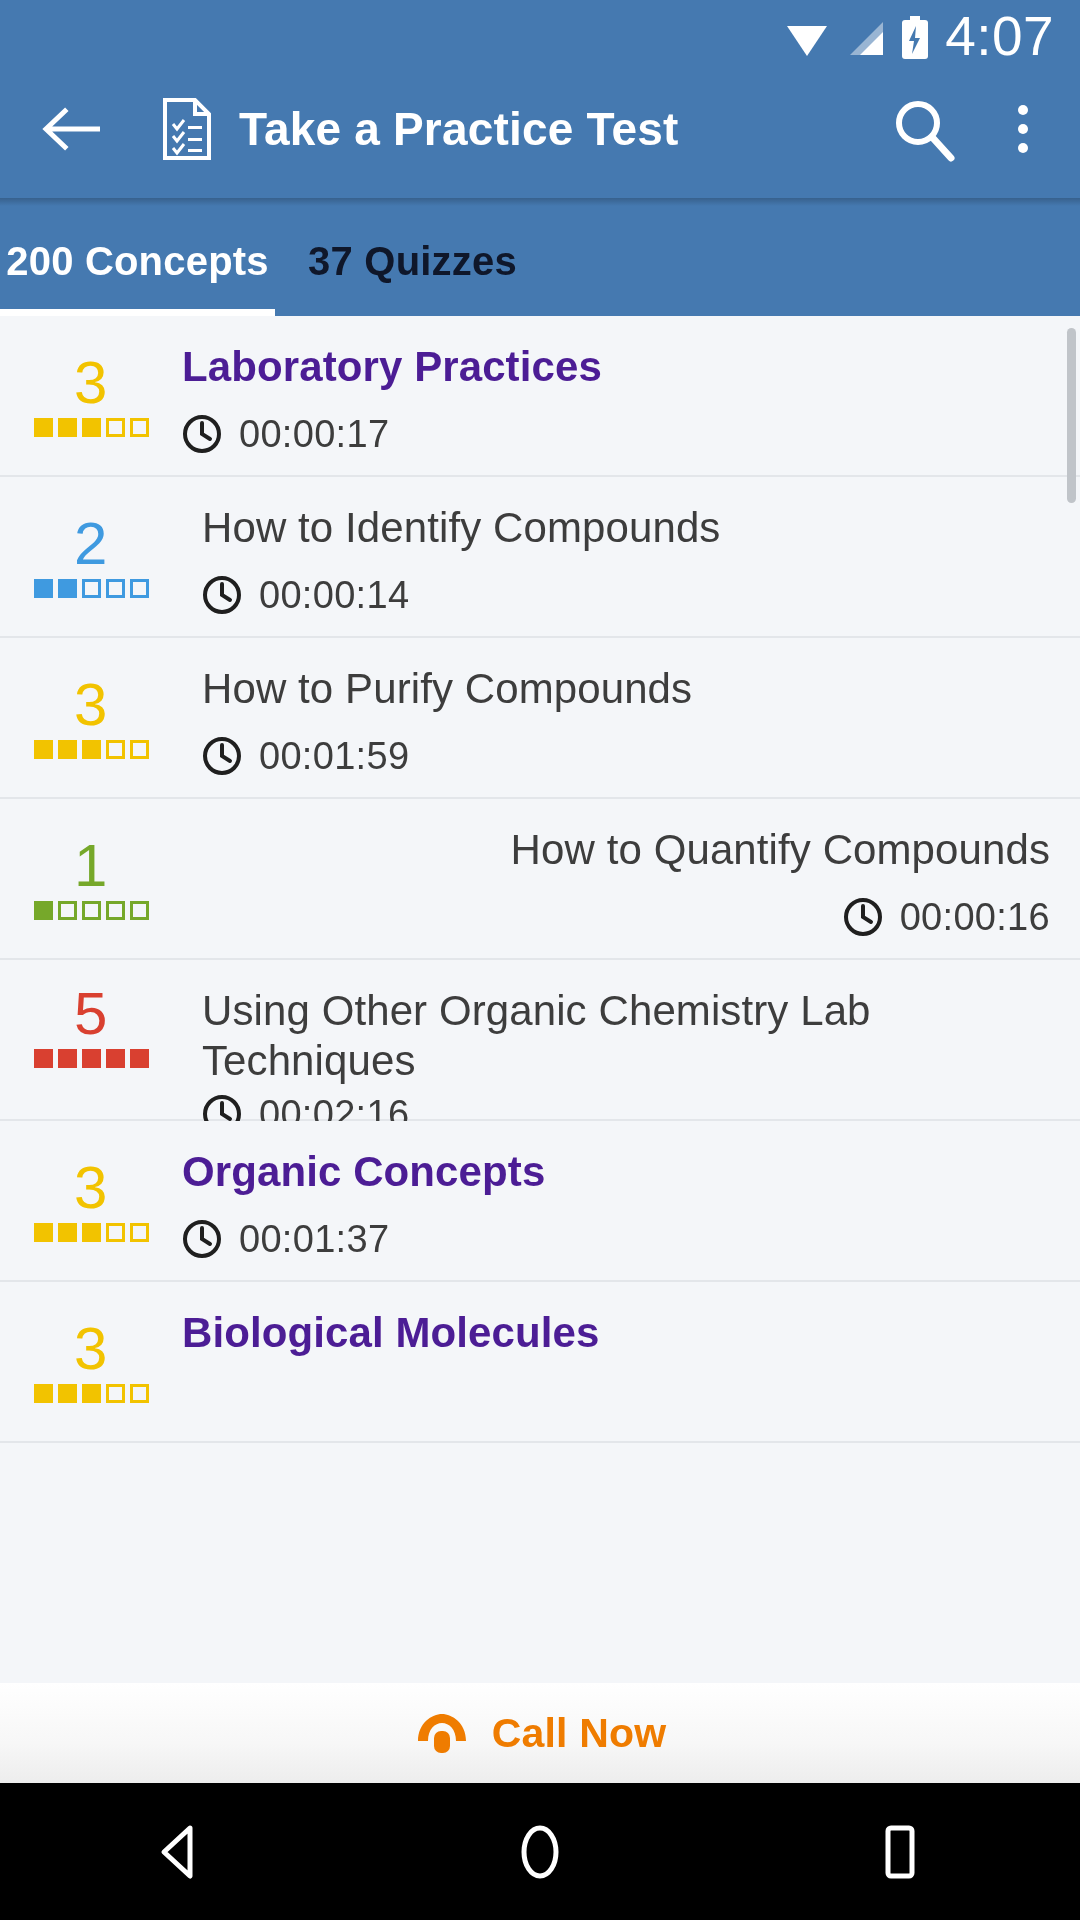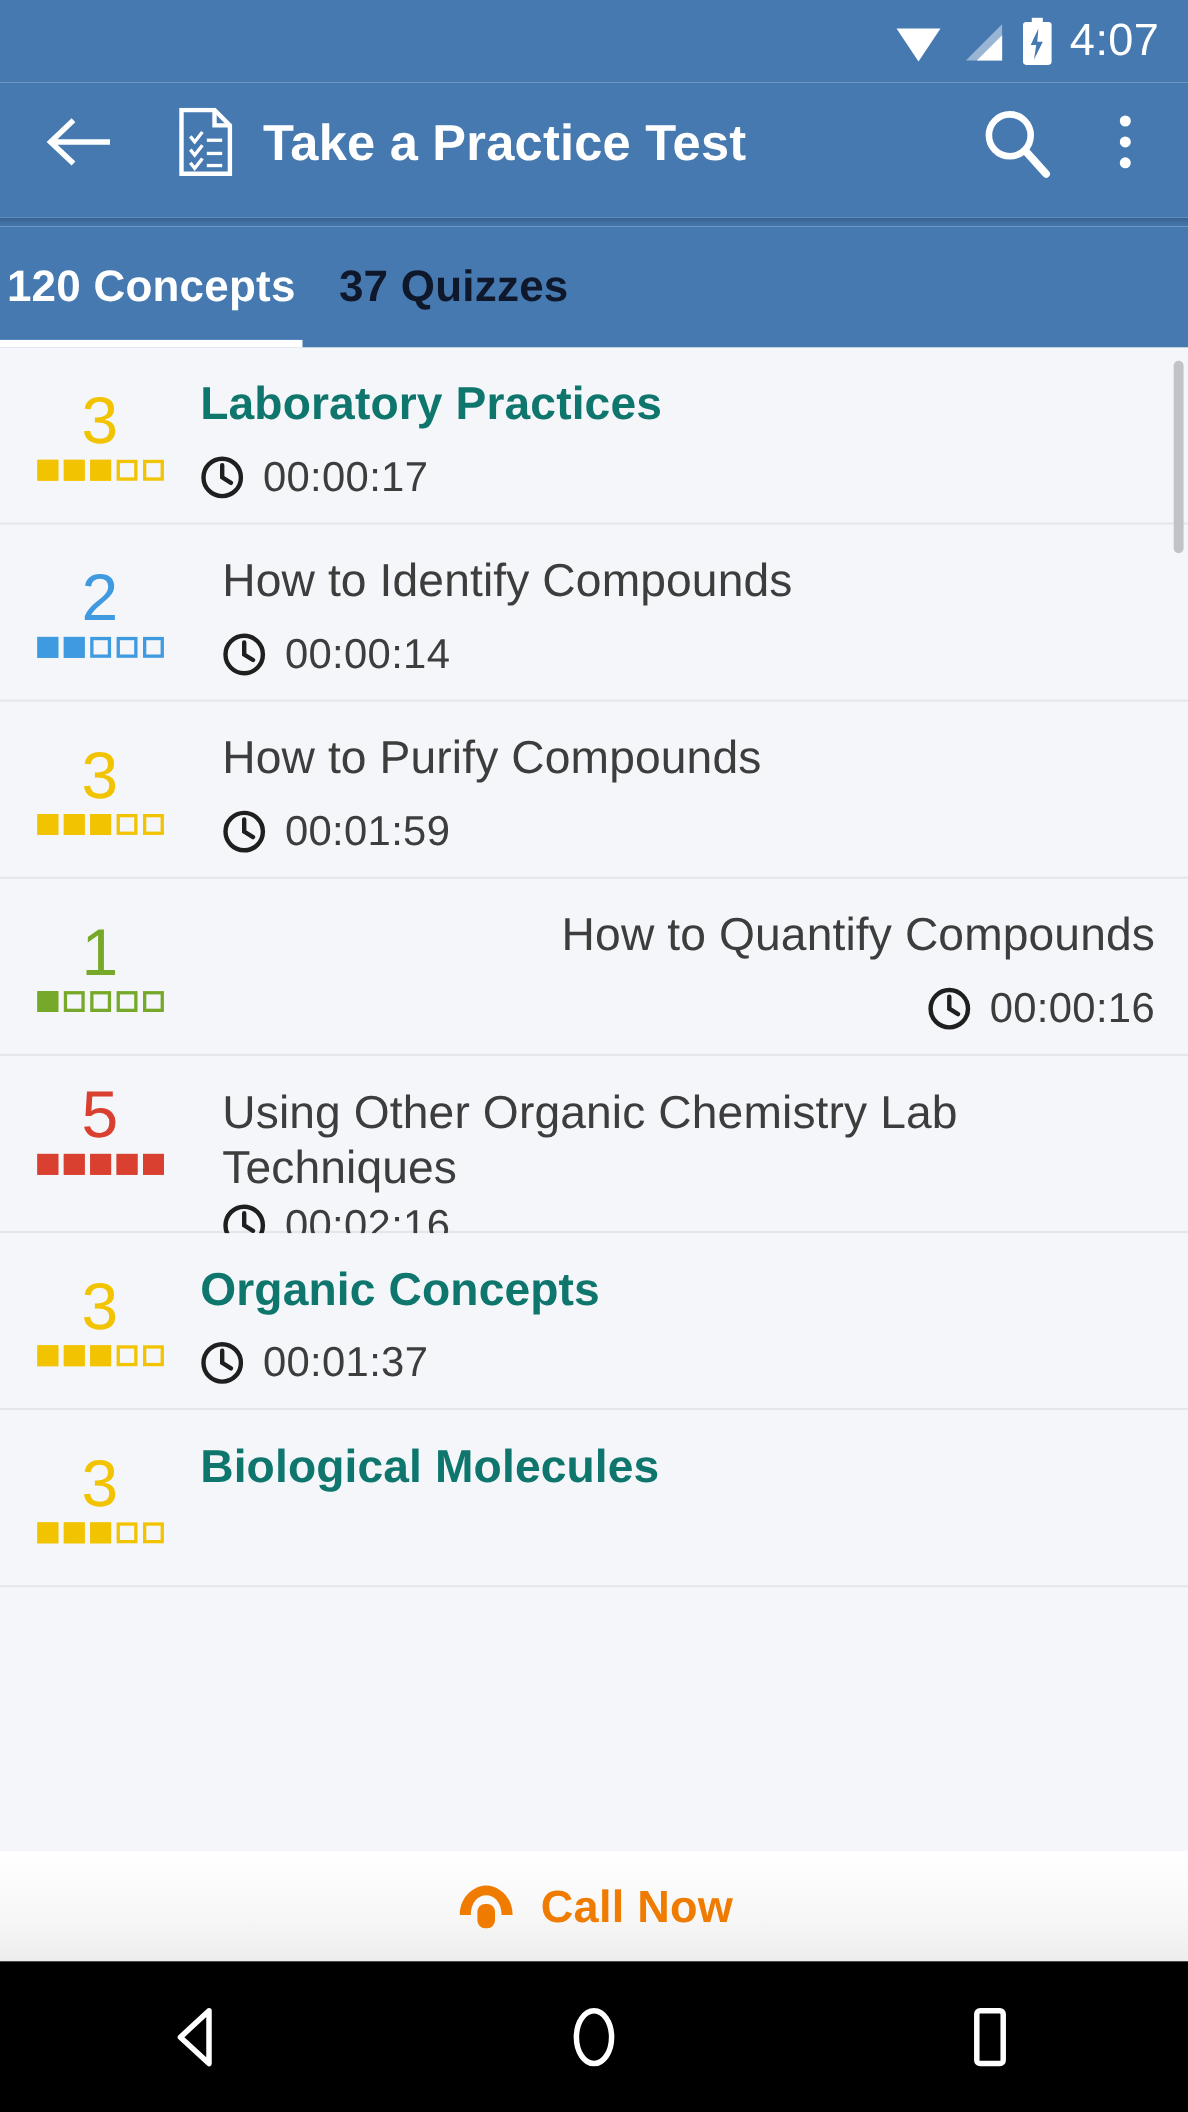--- a/index.html
+++ b/index.html
@@ -29,21 +29,21 @@
     align-items: center;
     justify-content: flex-end;
     padding-right: 26px;
     gap: 16px;
   }
   .status-icons { display: flex; align-items: center; gap: 16px; }
   .wifi-ico { width: 44px; height: 40px; position: relative; }
   .wifi-ico svg, .sig-ico svg, .bat-ico svg { display: block; }
   .status-time {
     color: #ffffff;
-    font-size: 41px;
+    font-size: 55px;
     font-weight: 400;
     letter-spacing: 0.4px;
     line-height: 1;
     padding-bottom: 3px;
   }
 
   
   .app-bar {
     position: relative;
     height: 123px;
@@ -172,21 +172,21 @@
     display: flex;
     flex-direction: column;
   }
   .row-title {
     font-size: 42px;
     line-height: 50px;
     color: #3d3d3d;
     letter-spacing: 0.1px;
   }
   .row-title.section {
-    color: #0f766e;
+    color: #4c1d95;
     font-weight: bold;
   }
   .timer-line {
     display: flex;
     align-items: center;
     gap: 17px;
     margin-top: 22px;
   }
   .clock-ico { width: 40px; height: 40px; flex: 0 0 auto; }
   .timer-text {
@@ -316,21 +316,21 @@
     <div class="overflow-btn">
       <i></i>
       <i></i>
       <i></i>
     </div>
   </div>
 
   <div class="bar-shadow"></div>
 
   <div class="tab-bar">
-    <div class="tab selected">120 Concepts</div>
+    <div class="tab selected">200 Concepts</div>
     <div class="tab unselected">37 Quizzes</div>
     <div class="tab-indicator"></div>
   </div>
 
   <div class="list">
 
     <div class="row" style="height:161px;">
       <div class="rating-col" style="color:#f2c300;">
         <div class="rating-num">3</div>
         <div class="blocks">

